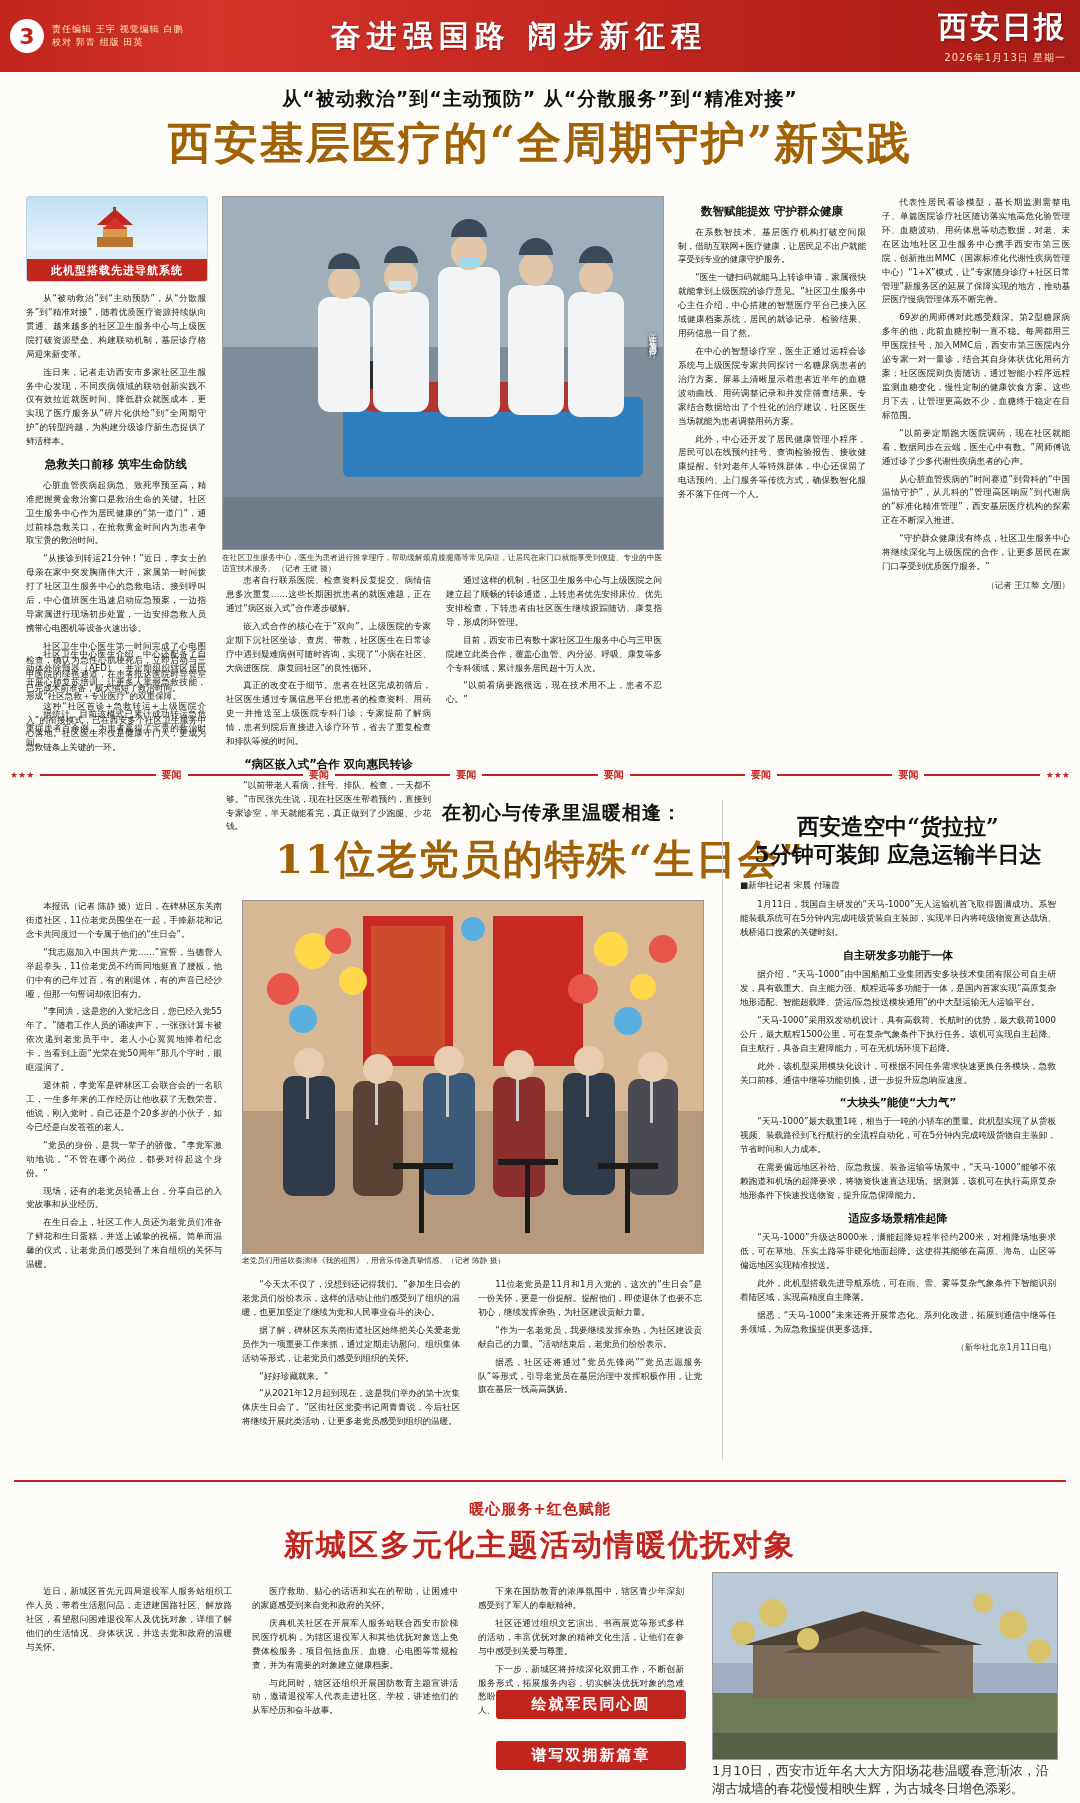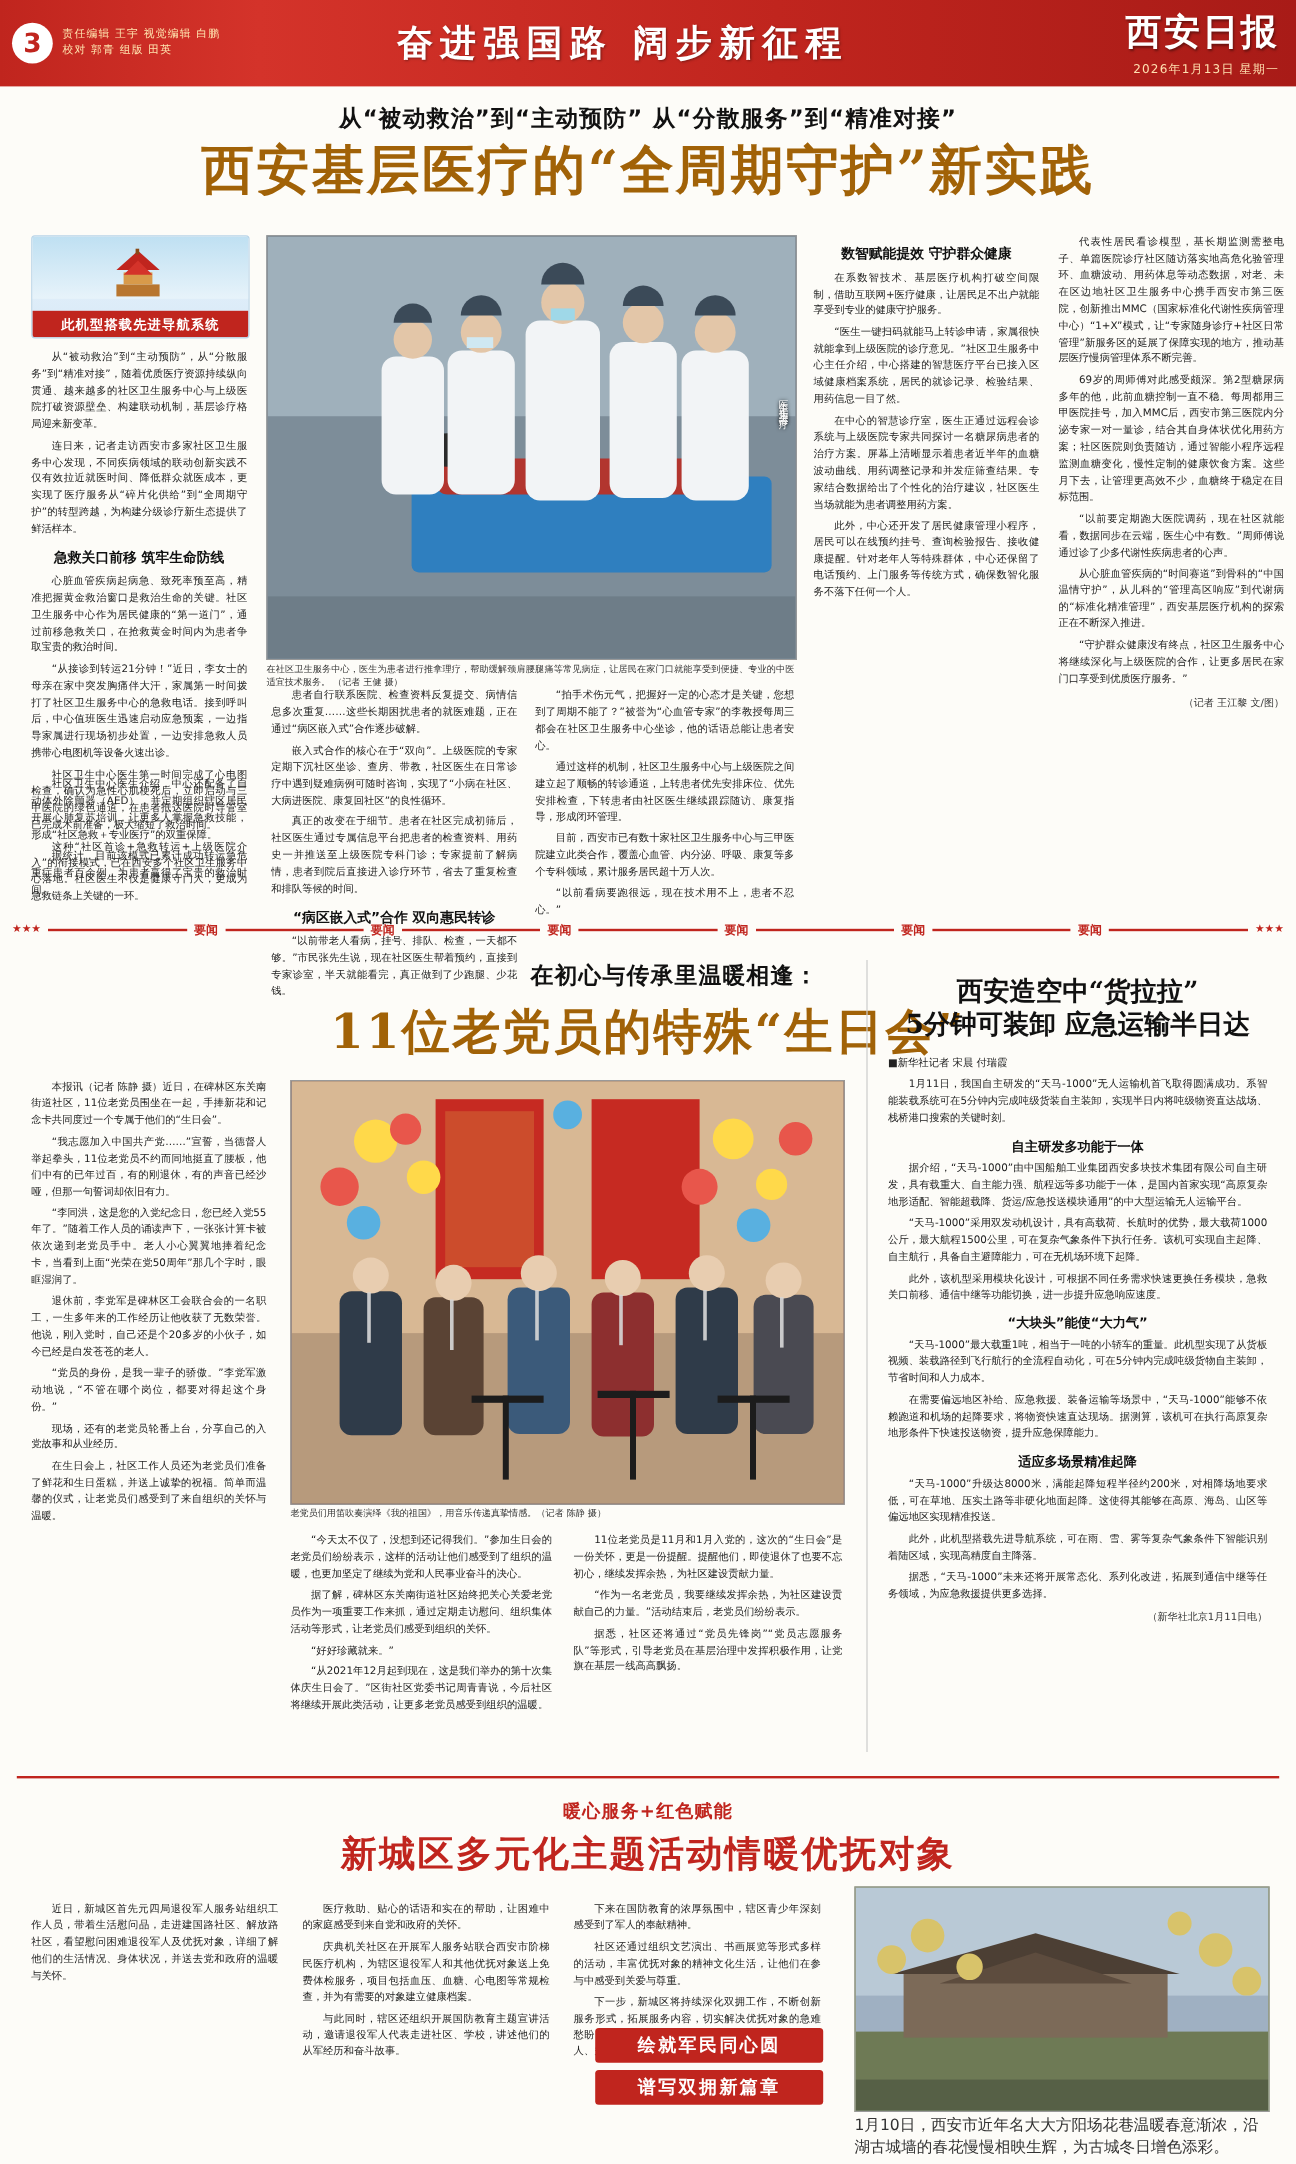--- a/index.html
+++ b/index.html
@@ -140,21 +140,21 @@
   }
   .a4 .headline-main{font-size:30px;margin-top:6px;color:#c0251e;}
   .a4-body{position:absolute;left:26px;top:1585px;width:660px;}
   .a4-col{position:absolute;top:0;width:206px;}
 
   .ribbon{
     position:absolute;left:496px;top:1690px;width:190px;
   }
   .ribbon div{
     background:#c0251e;color:#fff;font-size:15px;font-weight:bold;
-    text-align:center;padding:5px 4px;border-radius:3px;margin-bottom:6px;
+    text-align:center;padding:5px 4px;border-radius:3px;margin-bottom:22px;
     letter-spacing:2px;
   }
   .a4-photo{
     position:absolute;left:712px;top:1572px;width:344px;height:186px;
     background:#8fa06a;border:1px solid #999;overflow:hidden;
   }
   .a4-photo-cap{
     position:absolute;left:712px;top:1762px;width:344px;font-size:13px;color:#333;
   }
   .vline{position:absolute;background:#ccc;width:1px;}
@@ -249,21 +249,20 @@
 
     <div class="a1-col3 col-text">
       <p>患者自行联系医院、检查资料反复提交、病情信息多次重复……这些长期困扰患者的就医难题，正在通过“病区嵌入式”合作逐步破解。</p>
       <p>嵌入式合作的核心在于“双向”。上级医院的专家定期下沉社区坐诊、查房、带教，社区医生在日常诊疗中遇到疑难病例可随时咨询，实现了“小病在社区、大病进医院、康复回社区”的良性循环。</p>
       <p>真正的改变在于细节。患者在社区完成初筛后，社区医生通过专属信息平台把患者的检查资料、用药史一并推送至上级医院专科门诊；专家提前了解病情，患者到院后直接进入诊疗环节，省去了重复检查和排队等候的时间。</p>
       <div class="subhead">“病区嵌入式”合作 双向惠民转诊</div>
       <p>“以前带老人看病，挂号、排队、检查，一天都不够。”市民张先生说，现在社区医生帮着预约，直接到专家诊室，半天就能看完，真正做到了少跑腿、少花钱。</p>
     </div>
 
     <div class="a1-col4 col-text">
-      <p>“拍手术伤元气，把握好一定的心态才是关键，您想到了周期不能了？”被誉为“心血管专家”的李教授每周三都会在社区卫生服务中心坐诊，他的话语总能让患者安心。</p>
       <p>通过这样的机制，社区卫生服务中心与上级医院之间建立起了顺畅的转诊通道，上转患者优先安排床位、优先安排检查，下转患者由社区医生继续跟踪随访、康复指导，形成闭环管理。</p>
       <p>目前，西安市已有数十家社区卫生服务中心与三甲医院建立此类合作，覆盖心血管、内分泌、呼吸、康复等多个专科领域，累计服务居民超十万人次。</p>
       <p>“以前看病要跑很远，现在技术用不上，患者不忍心。”</p>
     </div>
 
     <div class="a1-col5 col-text">
       <div class="subhead">数智赋能提效 守护群众健康</div>
       <p>在系数智技术、基层医疗机构打破空间限制，借助互联网+医疗健康，让居民足不出户就能享受到专业的健康守护服务。</p>
       <p>“医生一键扫码就能马上转诊申请，家属很快就能拿到上级医院的诊疗意见。”社区卫生服务中心主任介绍，中心搭建的智慧医疗平台已接入区域健康档案系统，居民的就诊记录、检验结果、用药信息一目了然。</p>
       <p>在中心的智慧诊疗室，医生正通过远程会诊系统与上级医院专家共同探讨一名糖尿病患者的治疗方案。屏幕上清晰显示着患者近半年的血糖波动曲线、用药调整记录和并发症筛查结果。专家结合数据给出了个性化的治疗建议，社区医生当场就能为患者调整用药方案。</p>

